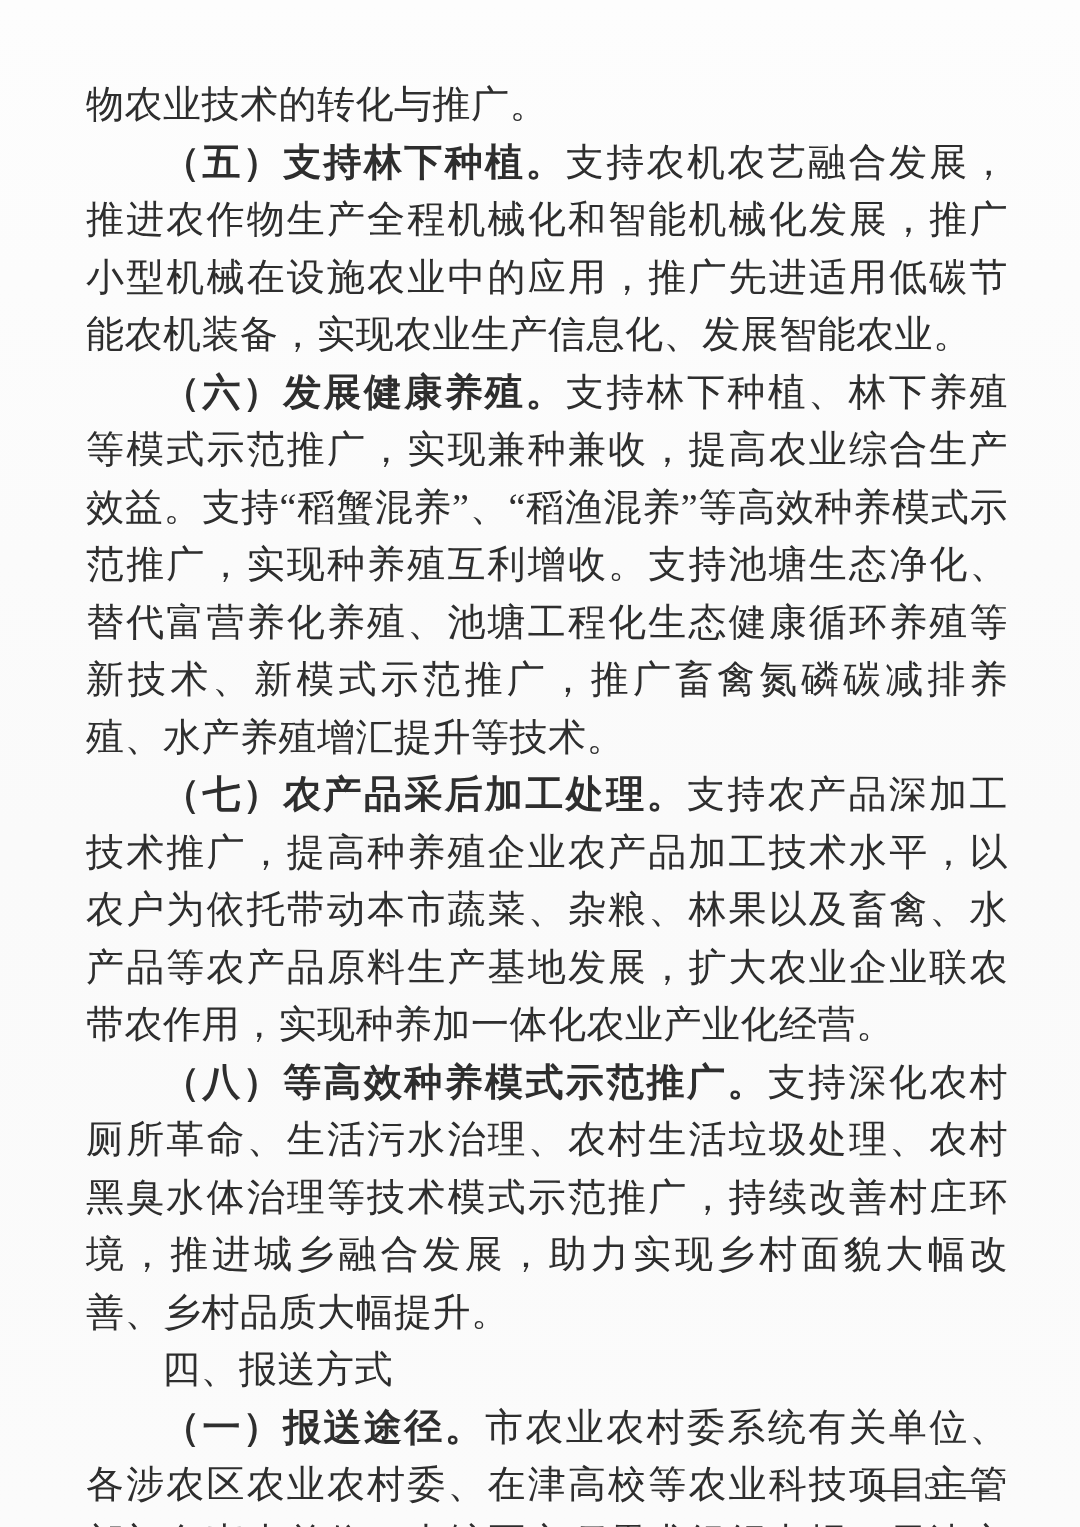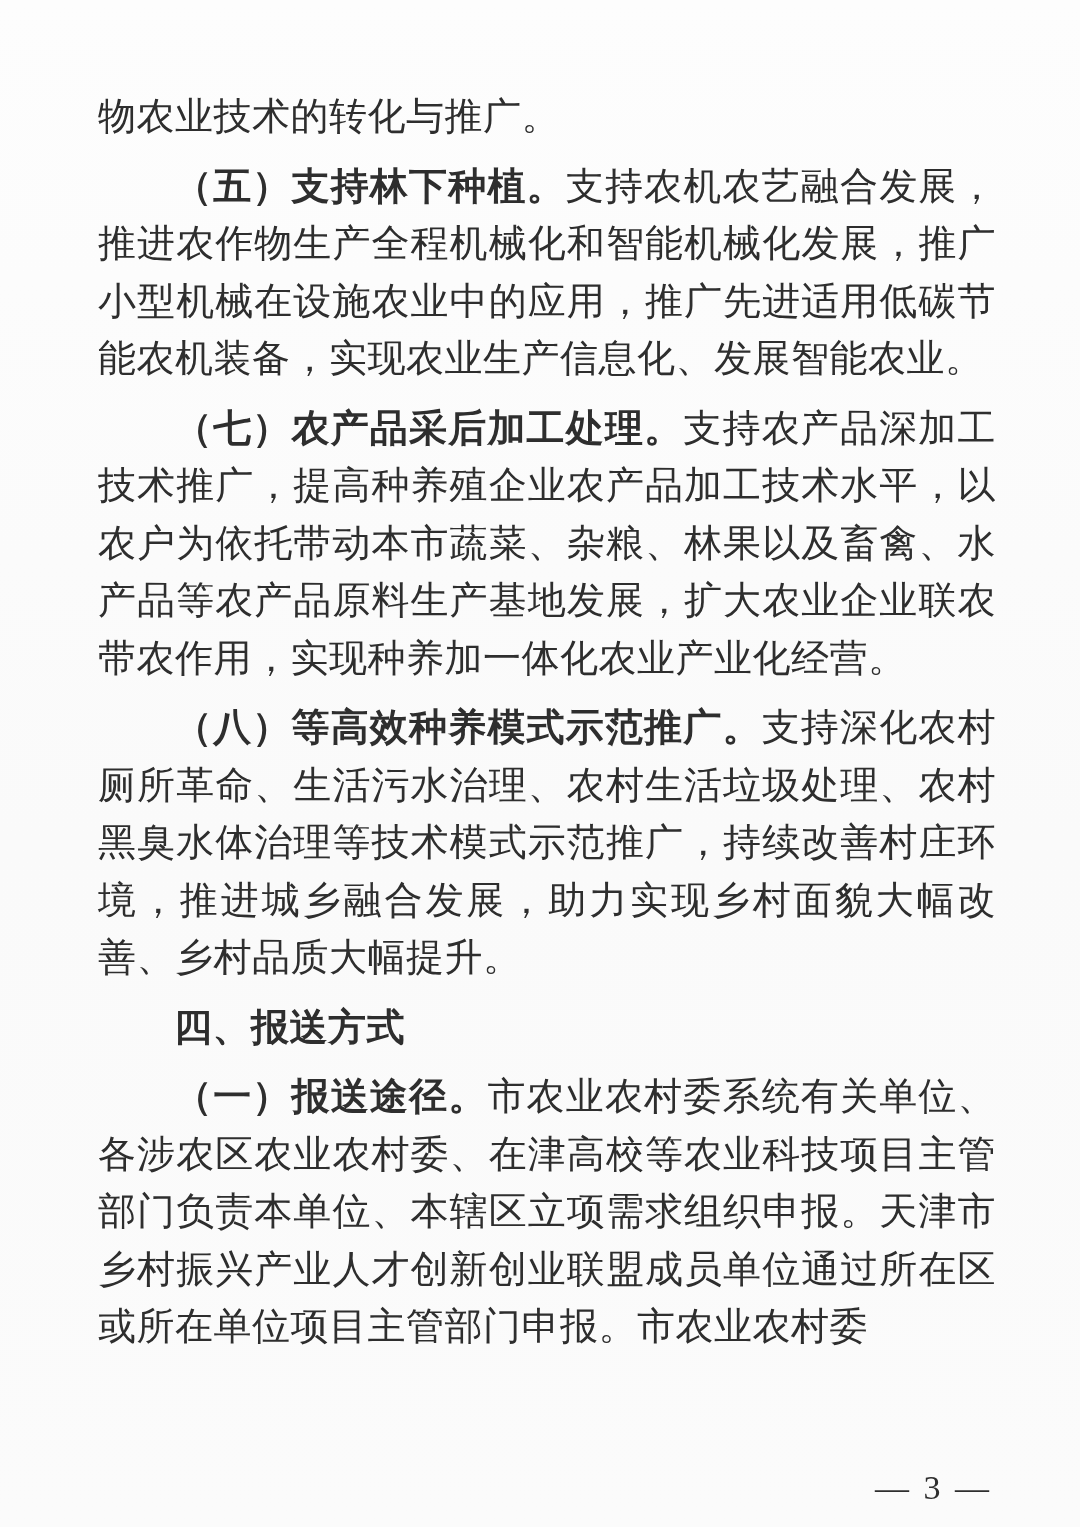--- a/index.html
+++ b/index.html
@@ -13,38 +13,38 @@
     height: 1527px;
     margin: 0 auto;
     background: linear-gradient(180deg, #fdfdfd 0%, #fafafa 55%, #fbfbfb 100%);
     box-sizing: border-box;
     padding: 76px 72px 0 86px;
     font-family: "Liberation Serif", "DejaVu Serif", serif;
     color: #2e2e2e;
     overflow: hidden;
   }
   .body-text p {
-    margin: 12px;
+    margin: 0;
     font-size: 38px;
     line-height: 57.5px;
     text-align: justify;
     letter-spacing: 0.5px;
   }
   .cont-line {
     text-indent: 0;
   }
   .para {
     text-indent: 2em;
   }
   .para .sec-head {
     font-weight: bold;
   }
   .chapter {
     text-indent: 2em;
-    font-weight: bold;
+    font-weight: normal;
   }
   .page-number {
     position: absolute;
     right: 88px;
     bottom: 20px;
     font-size: 34px;
     letter-spacing: 3px;
     color: #2e2e2e;
     font-family: "Liberation Serif", "DejaVu Serif", serif;
   }
@@ -52,20 +52,21 @@
 </head>
 <body>
 
 <div class="page">
   <div class="body-text">
 
     <p class="cont-line">物农业技术的转化与推广。</p>
 
     <p class="para"><span class="sec-head">（五）支持林下种植。</span><span>支持农机农艺融合发展，推进农作物生产全程机械化和智能机械化发展，推广小型机械在设施农业中的应用，推广先进适用低碳节能农机装备，实现农业生产信息化、发展智能农业。</span></p>
 
+    <p class="para"><span class="sec-head">（六）发展健康养殖。</span><span>支持林下种植、林下养殖等模式示范推广，实现兼种兼收，提高农业综合生产效益。支持“稻蟹混养”、“稻渔混养”等高效种养模式示范推广，实现种养殖互利增收。支持池塘生态净化、替代富营养化养殖、池塘工程化生态健康循环养殖等新技术、新模式示范推广，推广畜禽氮磷碳减排养殖、水产养殖增汇提升等技术。</span></p>
 
     <p class="para"><span class="sec-head">（七）农产品采后加工处理。</span><span>支持农产品深加工技术推广，提高种养殖企业农产品加工技术水平，以农户为依托带动本市蔬菜、杂粮、林果以及畜禽、水产品等农产品原料生产基地发展，扩大农业企业联农带农作用，实现种养加一体化农业产业化经营。</span></p>
 
     <p class="para"><span class="sec-head">（八）等高效种养模式示范推广。</span><span>支持深化农村厕所革命、生活污水治理、农村生活垃圾处理、农村黑臭水体治理等技术模式示范推广，持续改善村庄环境，推进城乡融合发展，助力实现乡村面貌大幅改善、乡村品质大幅提升。</span></p>
 
     <p class="chapter">四、报送方式</p>
 
     <p class="para"><span class="sec-head">（一）报送途径。</span><span>市农业农村委系统有关单位、各涉农区农业农村委、在津高校等农业科技项目主管部门负责本单位、本辖区立项需求组织申报。天津市乡村振兴产业人才创新创业联盟成员单位通过所在区或所在单位项目主管部门申报。市农业农村委</span></p>
 
   </div>

